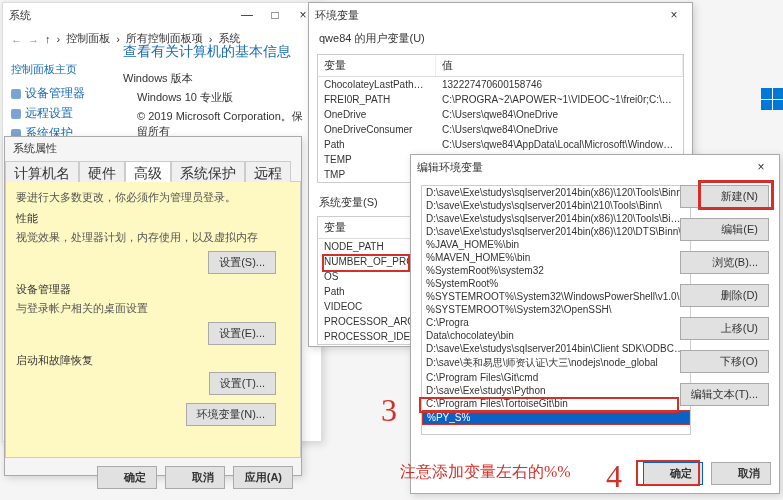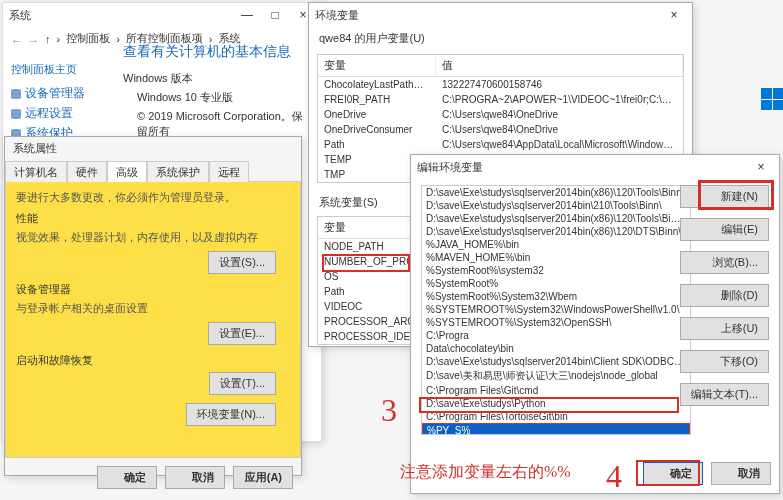--- a/index.html
+++ b/index.html
@@ -14,21 +14,21 @@
 .breadcrumb .back { color: #888; }
 .left-nav { width: 90px; float: left; padding: 6px 8px; }
 .left-nav .section { color: #166ab8; font-size: 11px; margin: 6px 0 8px; }
 .left-nav .item { display: flex; align-items: center; gap: 4px; color: #166ab8; font-size: 12px; margin: 3px 0; }
 .left-nav .ico { width: 10px; height: 10px; display: inline-block; border-radius: 2px; }
 .body-main { position: absolute; left: 120px; top: 40px; right: 8px; }
 .body-main .h1 { color: #166ab8; font-size: 14px; margin-bottom: 10px; }
 .body-main .block { font-size: 11px; margin-bottom: 4px; color: #333; }
 
 .tabs { display: flex; border-bottom: 1px solid #ccc; height: 22px; gap: 0; }
-.tab { padding: 3px 8px; border: 1px solid #ccc; font-size: 11px; background: #f0f0f0; border-bottom: none; position: relative; top: 1px; }
+.tab { padding: 3px 8px; border: 1px solid #ccc; font-size: 14px; background: #f0f0f0; border-bottom: none; position: relative; top: 1px; }
 .tab.sel { background: #fff; border-bottom: 1px solid #fff; }
 
 .grp { margin: 8px 10px; font-size: 11px; }
 .grp-title { margin: 4px 0 4px; color: #333; }
 .grp-desc { color: #555; font-size: 11px; margin: 2px 0 6px; }
 .btnrow { text-align: right; padding-right: 14px; }
 .btn { display: inline-block; background: #e1e1e1; border: 1px solid #aaa; padding: 3px 10px; font-size: 11px; min-width: 60px; text-align: right; }
 
 .tbl { border: 1px solid #ccc; margin: 4px 8px; font-size: 11px; }
 .tbl .hdr { display: flex; border-bottom: 1px solid #ddd; background: #fff; }
@@ -105,21 +105,21 @@
 
 <div class="win" style="left:4px; top:136px; width:298px; height:340px; background:#f5f5f5;">
   <div style="padding:4px 8px;font-size:11px">系统属性</div>
   <div class="tabs">
     <div class="tab">计算机名</div>
     <div class="tab">硬件</div>
     <div class="tab sel">高级</div>
     <div class="tab">系统保护</div>
     <div class="tab">远程</div>
   </div>
-  <div style="background:#fde047;height:276px;border:1px solid #ccc;border-top:none;overflow:hidden">
+  <div style="background:#fef9c3;height:276px;border:1px solid #ccc;border-top:none;overflow:hidden">
     <div class="grp">
       <div class="grp-desc">要进行大多数更改，你必须作为管理员登录。</div>
       <div class="grp-title">性能</div>
       <div class="grp-desc">视觉效果，处理器计划，内存使用，以及虚拟内存</div>
       <div class="btnrow"><span class="btn">设置(S)...</span></div>
     </div>
     <div class="grp">
       <div class="grp-title">设备管理器</div>
       <div class="grp-desc">与登录帐户相关的桌面设置</div>
       <div class="btnrow"><span class="btn">设置(E)...</span></div>
@@ -228,21 +228,20 @@
   <div style="position:absolute;left:10px;top:30px;width:270px;">
     <div class="listbox" id="editlist">
         <div class="li">D:\save\Exe\studys\sqlserver2014bin(x86)\120\Tools\Binn\</div>
         <div class="li">D:\save\Exe\studys\sqlserver2014bin\210\Tools\Binn\</div>
         <div class="li">D:\save\Exe\studys\sqlserver2014bin(x86)\120\Tools\Binn\Man...</div>
         <div class="li">D:\save\Exe\studys\sqlserver2014bin(x86)\120\DTS\Binn\</div>
         <div class="li">%JAVA_HOME%\bin</div>
         <div class="li">%MAVEN_HOME%\bin</div>
         <div class="li">%SystemRoot%\system32</div>
         <div class="li">%SystemRoot%</div>
-        <div class="li">%SystemRoot%\System32\Wbem</div>
         <div class="li">%SYSTEMROOT%\System32\WindowsPowerShell\v1.0\</div>
         <div class="li">%SYSTEMROOT%\System32\OpenSSH\</div>
         <div class="li">C:\Progra</div>
         <div class="li">Data\chocolatey\bin</div>
         <div class="li">D:\save\Exe\studys\sqlserver2014bin\Client SDK\ODBC\170\To...</div>
         <div class="li">D:\save\美和易思\师资认证\大三\nodejs\node_global</div>
         <div class="li">C:\Program Files\Git\cmd</div>
         <div class="li">D:\save\Exe\studys\Python</div>
         <div class="li">C:\Program Files\TortoiseGit\bin</div>
         <div class="li sel">%PY_S%</div>

